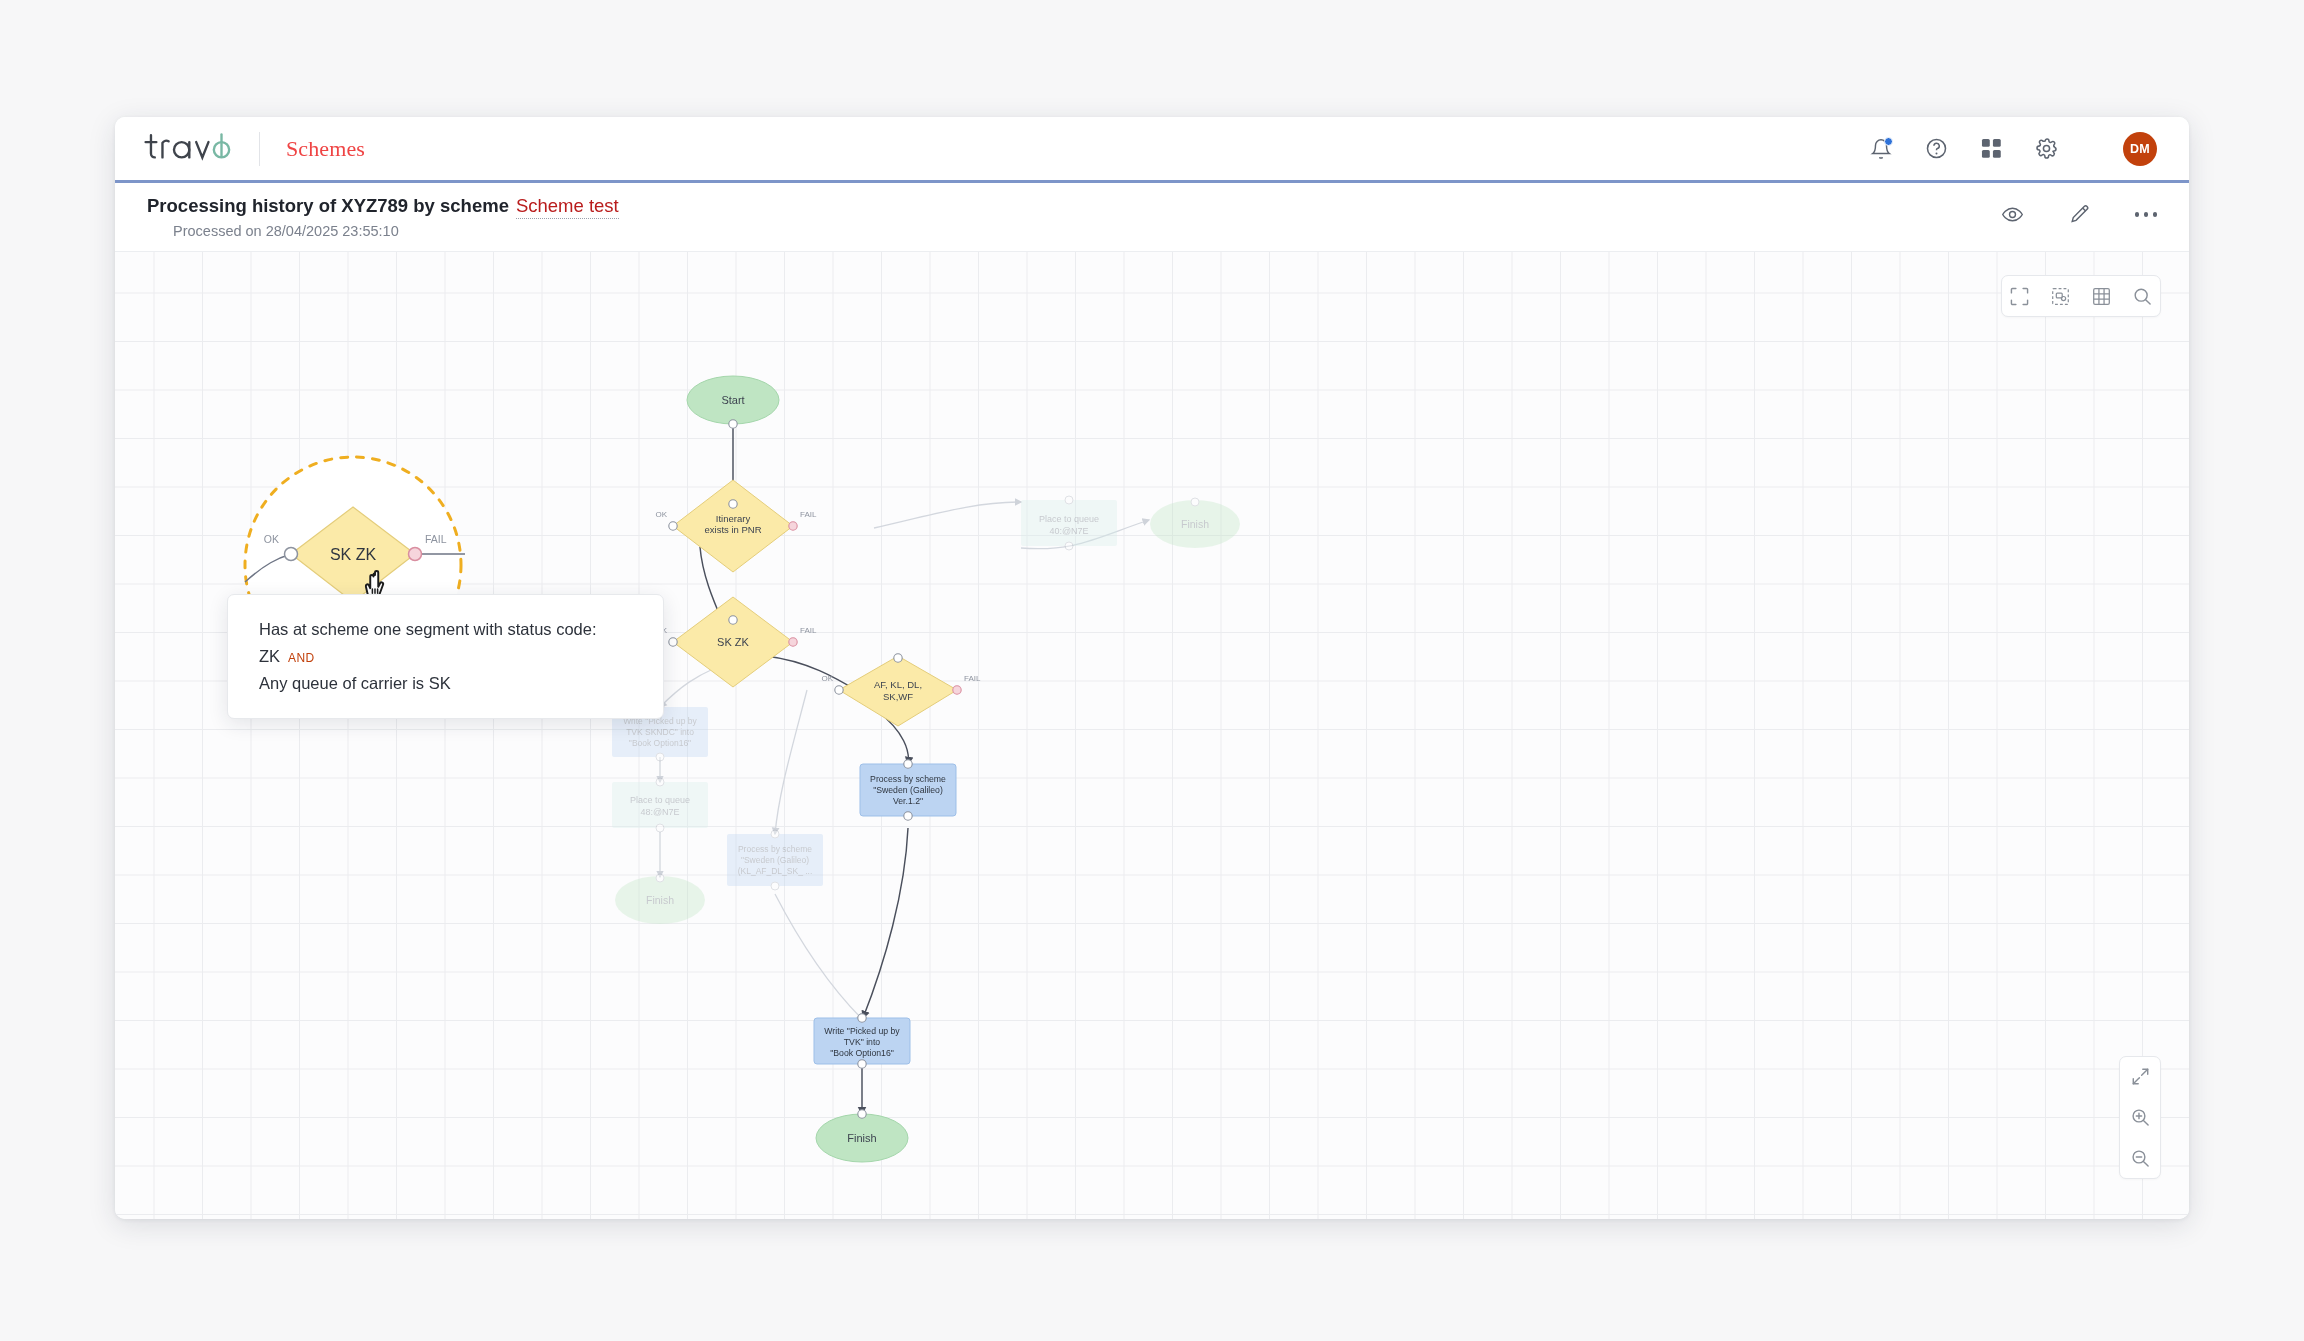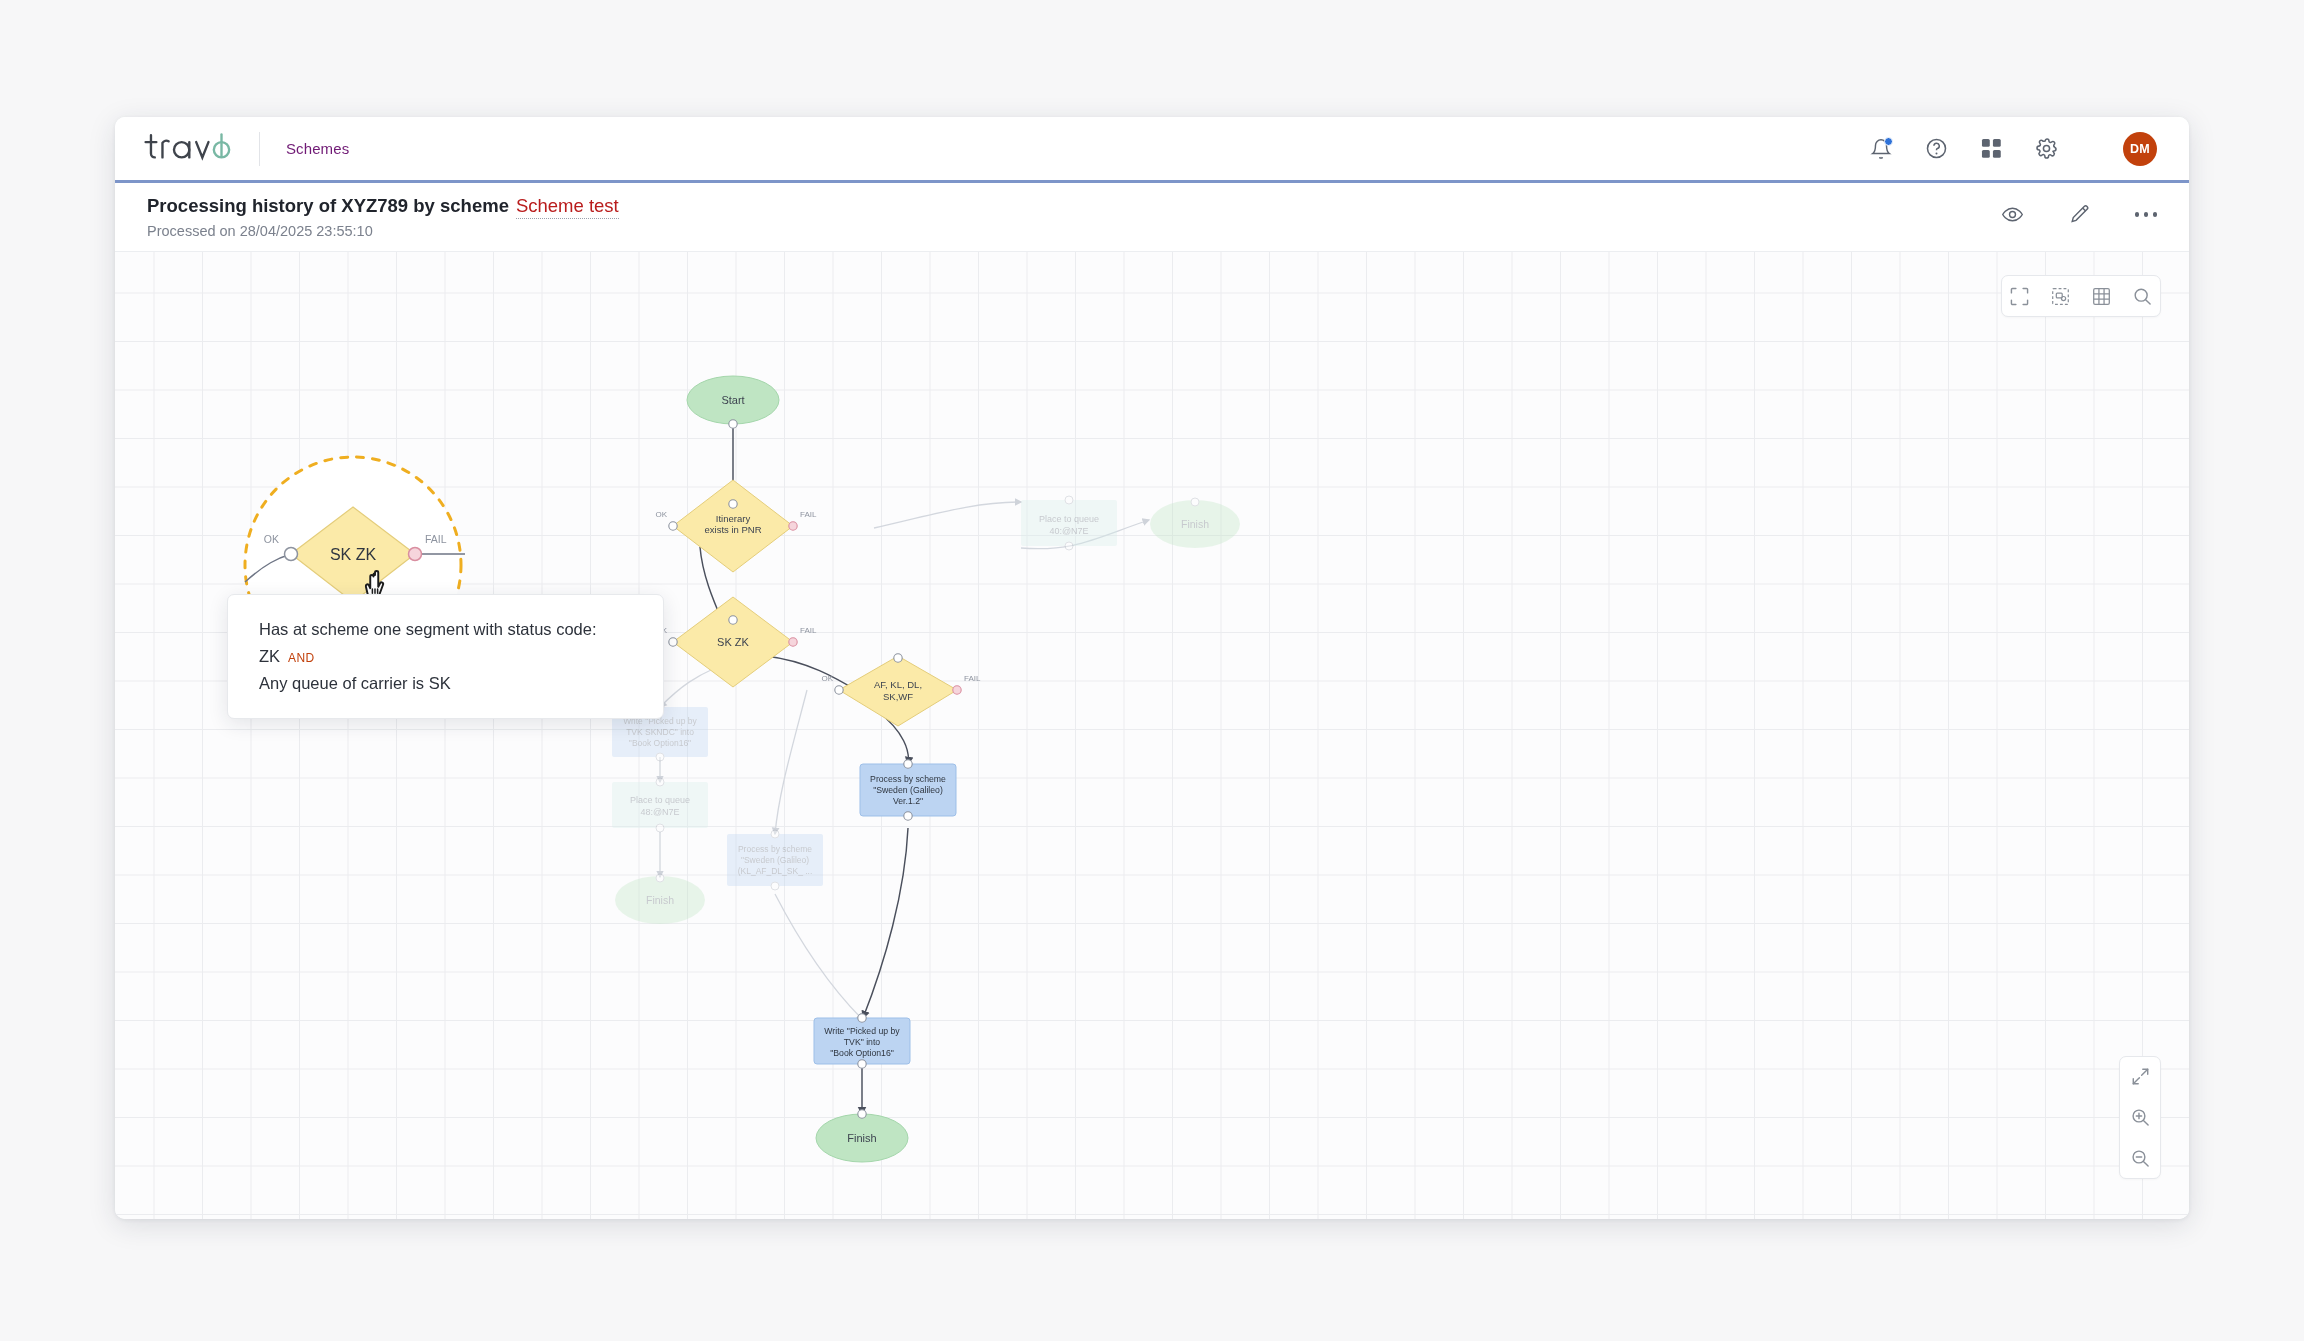--- a/index.html
+++ b/index.html
@@ -28,21 +28,21 @@
     display: flex;
     align-items: center;
     border-bottom: 3px solid #7d95c9;
   }
   .logo-wrap { padding-left: 26px; display: flex; align-items: center; }
   .logo { width: 92px; height: 34px; display:block; }
   .nav-divider {
     width: 1px; height: 34px; background: #e2e4e8;
     margin: 0 26px 0 26px;
   }
-  .nav-title { font-size: 15px; color: #701a75; letter-spacing: .1px; }
+  .nav-title { font-size: 22px; color: #ef4444; letter-spacing: .1px; font-family: Liberation Serif, serif; }
   .topbar-right {
     margin-left: auto; display: flex; align-items: center;
     gap: 33px; padding-right: 32px;
   }
   .ic { color: #5d6470; display: flex; align-items: center; justify-content: center; cursor: pointer; }
   .ic svg { display: block; }
   .bell-wrap { position: relative; }
   .bell-dot {
     position: absolute; right: -1px; top: -1px;
     width: 9px; height: 9px; border-radius: 50%;
@@ -65,21 +65,21 @@
     display: flex; align-items: flex-start;
   }
   .ph-left { display: flex; flex-direction: column; gap: 4px; }
   .ph-title-row { display: flex; align-items: baseline; gap: 7px; }
   .ph-title { font-size: 18.5px; font-weight: bold; color: #20242c; }
   .ph-scheme {
     font-size: 18.5px; color: #b91c1c;
     border-bottom: 1px dotted #9aa0ac; cursor: pointer;
     padding-bottom: 1px;
   }
-  .ph-sub { font-size: 14.5px; color: #7b818d; }
+  .ph-sub { font-size: 14.5px; color: #7b818d; margin-left: 26px; }
   .ph-actions {
     margin-left: auto; display: flex; align-items: center;
     gap: 44px; padding-top: 8px;
   }
   .dots { display: flex; gap: 4.5px; align-items: center; cursor: pointer; }
   .dots i { width: 4.5px; height: 4.5px; border-radius: 50%; background: #5d6470; display: block; }
 
   
   .canvas {
     position: relative;

